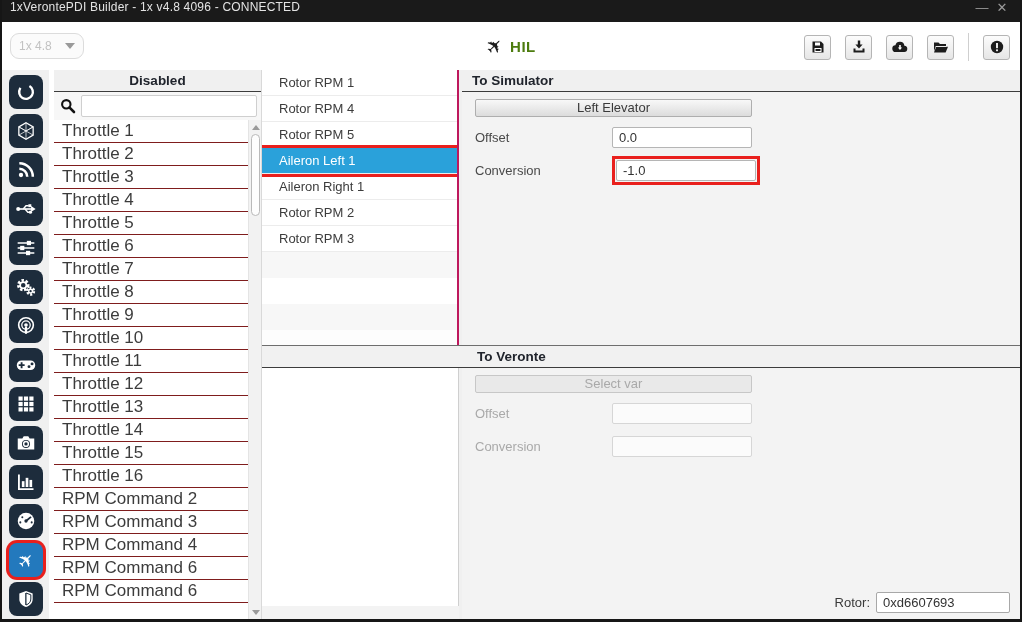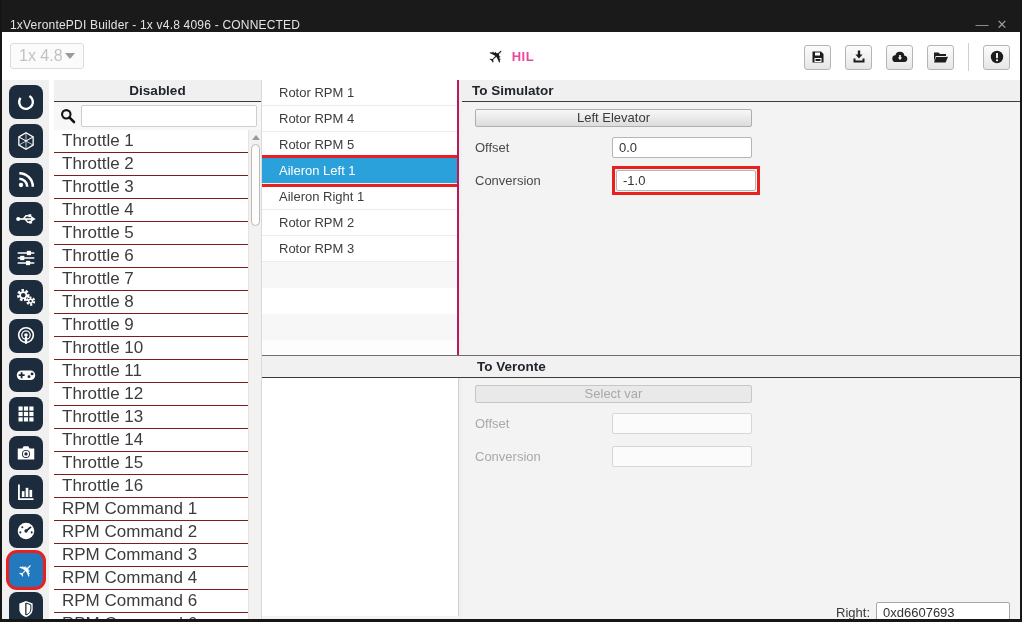--- a/index.html
+++ b/index.html
@@ -1,35 +1,35 @@
 <!DOCTYPE html>
 <html><head>
 <meta charset="utf-8">
 <style>
   * { margin:0; padding:0; box-sizing:border-box; }
   body { font-family:"Liberation Sans", sans-serif; background:#555; }
   .window { position:relative; width:1022px; height:622px; background:#f0f0f0;
             border-left:2px solid #161616; border-right:2px solid #161616; border-bottom:3px solid #161616; overflow:hidden; }
 
   
-  .titlebar { height:32px; background:#1a1a1a; color:#e3e3e3; font-size:12px;
-              display:flex; align-items:flex-end; padding:0 8px; }
+  .titlebar { height:22px; background:#1a1a1a; color:#e3e3e3; font-size:12px;
+              display:flex; align-items:flex-start; padding:0 8px; }
   .titlebar .title { flex:1; letter-spacing:.2px; }
   .winbtn { color:#9a9a9a; font-size:13px; width:20px; text-align:center; cursor:default; }
 
   
   .toolbar { position:relative; height:48px; background:#ffffff; display:flex; align-items:center; }
   .version-dd { position:absolute; left:8px; top:11px; width:74px; height:26px; border:1px solid #dcdcdc;
-                border-radius:3px; background:#fbfbfb; color:#c2c2c2; font-size:16px;
+                border-radius:9px; background:#fbfbfb; color:#c2c2c2; font-size:12px;
                 display:flex; align-items:center; padding:0 8px; }
   .version-dd .caret { margin-left:auto; width:0; height:0; border-left:5px solid transparent;
                        border-right:5px solid transparent; border-top:6px solid #9a9a9a; }
   .hil-head { position:absolute; left:0; right:0; top:0; height:48px; display:flex; align-items:center; justify-content:center; gap:7px; pointer-events:none; }
   .hil-plane { font-size:20px; color:#1b1b1b; transform:rotate(-45deg); line-height:1; }
-  .hil-text { font-size:13px; font-weight:bold; color:#ec4899; letter-spacing:.5px; }
+  .hil-text { font-size:15px; font-weight:bold; color:#4d7c0f; letter-spacing:.5px; }
   .tb-actions { position:absolute; right:10px; top:11px; display:flex; align-items:center; gap:14px; }
   .tb-btn { width:27px; height:25px; border:1px solid #b5b5b5; border-radius:3px;
             background:linear-gradient(#fcfcfc,#e6e6e6); display:flex; align-items:center; justify-content:center; }
   .tb-sep { width:1px; height:28px; background:#cfcfcf; }
 
   
   .content { display:flex; height:550px; }
 
   
   .iconrail { width:52px; background:#f0f0f0; border-right:5px solid #ffffff;
@@ -306,21 +306,20 @@
             <div class="drow">Throttle 7</div>
             <div class="drow">Throttle 8</div>
             <div class="drow">Throttle 9</div>
             <div class="drow">Throttle 10</div>
             <div class="drow">Throttle 11</div>
             <div class="drow">Throttle 12</div>
             <div class="drow">Throttle 13</div>
             <div class="drow">Throttle 14</div>
             <div class="drow">Throttle 15</div>
             <div class="drow">Throttle 16</div>
-            <div class="drow">RPM Command 1</div>
             <div class="drow">RPM Command 2</div>
             <div class="drow">RPM Command 3</div>
             <div class="drow">RPM Command 4</div>
             <div class="drow">RPM Command 6</div>
             <div class="drow">RPM Command 6</div>
           </div>
         <div class="vscroll">
           <div class="arr up"></div>
           <div class="thumb"></div>
           <div class="arr down"></div>
@@ -418,21 +417,21 @@
             <button class="var-btn disabled" disabled="">Select var</button>
             <div class="frow">
               <span class="flabel dim">Offset</span>
               <input class="finput" type="text" disabled="" value="" style="">
             </div>
             <div class="frow">
               <span class="flabel dim">Conversion</span>
               <input class="finput" type="text" disabled="" value="" style="">
             </div>
             <div class="hash-row">
-              <span class="hash-label">Right:</span>
+              <span class="hash-label">Rotor:</span>
               <input class="hash-input" type="text" value="0xd6607693" style="">
             </div>
           </div>
         </div>
       </div>
 
     </div>
   </div>
 </div>
 

